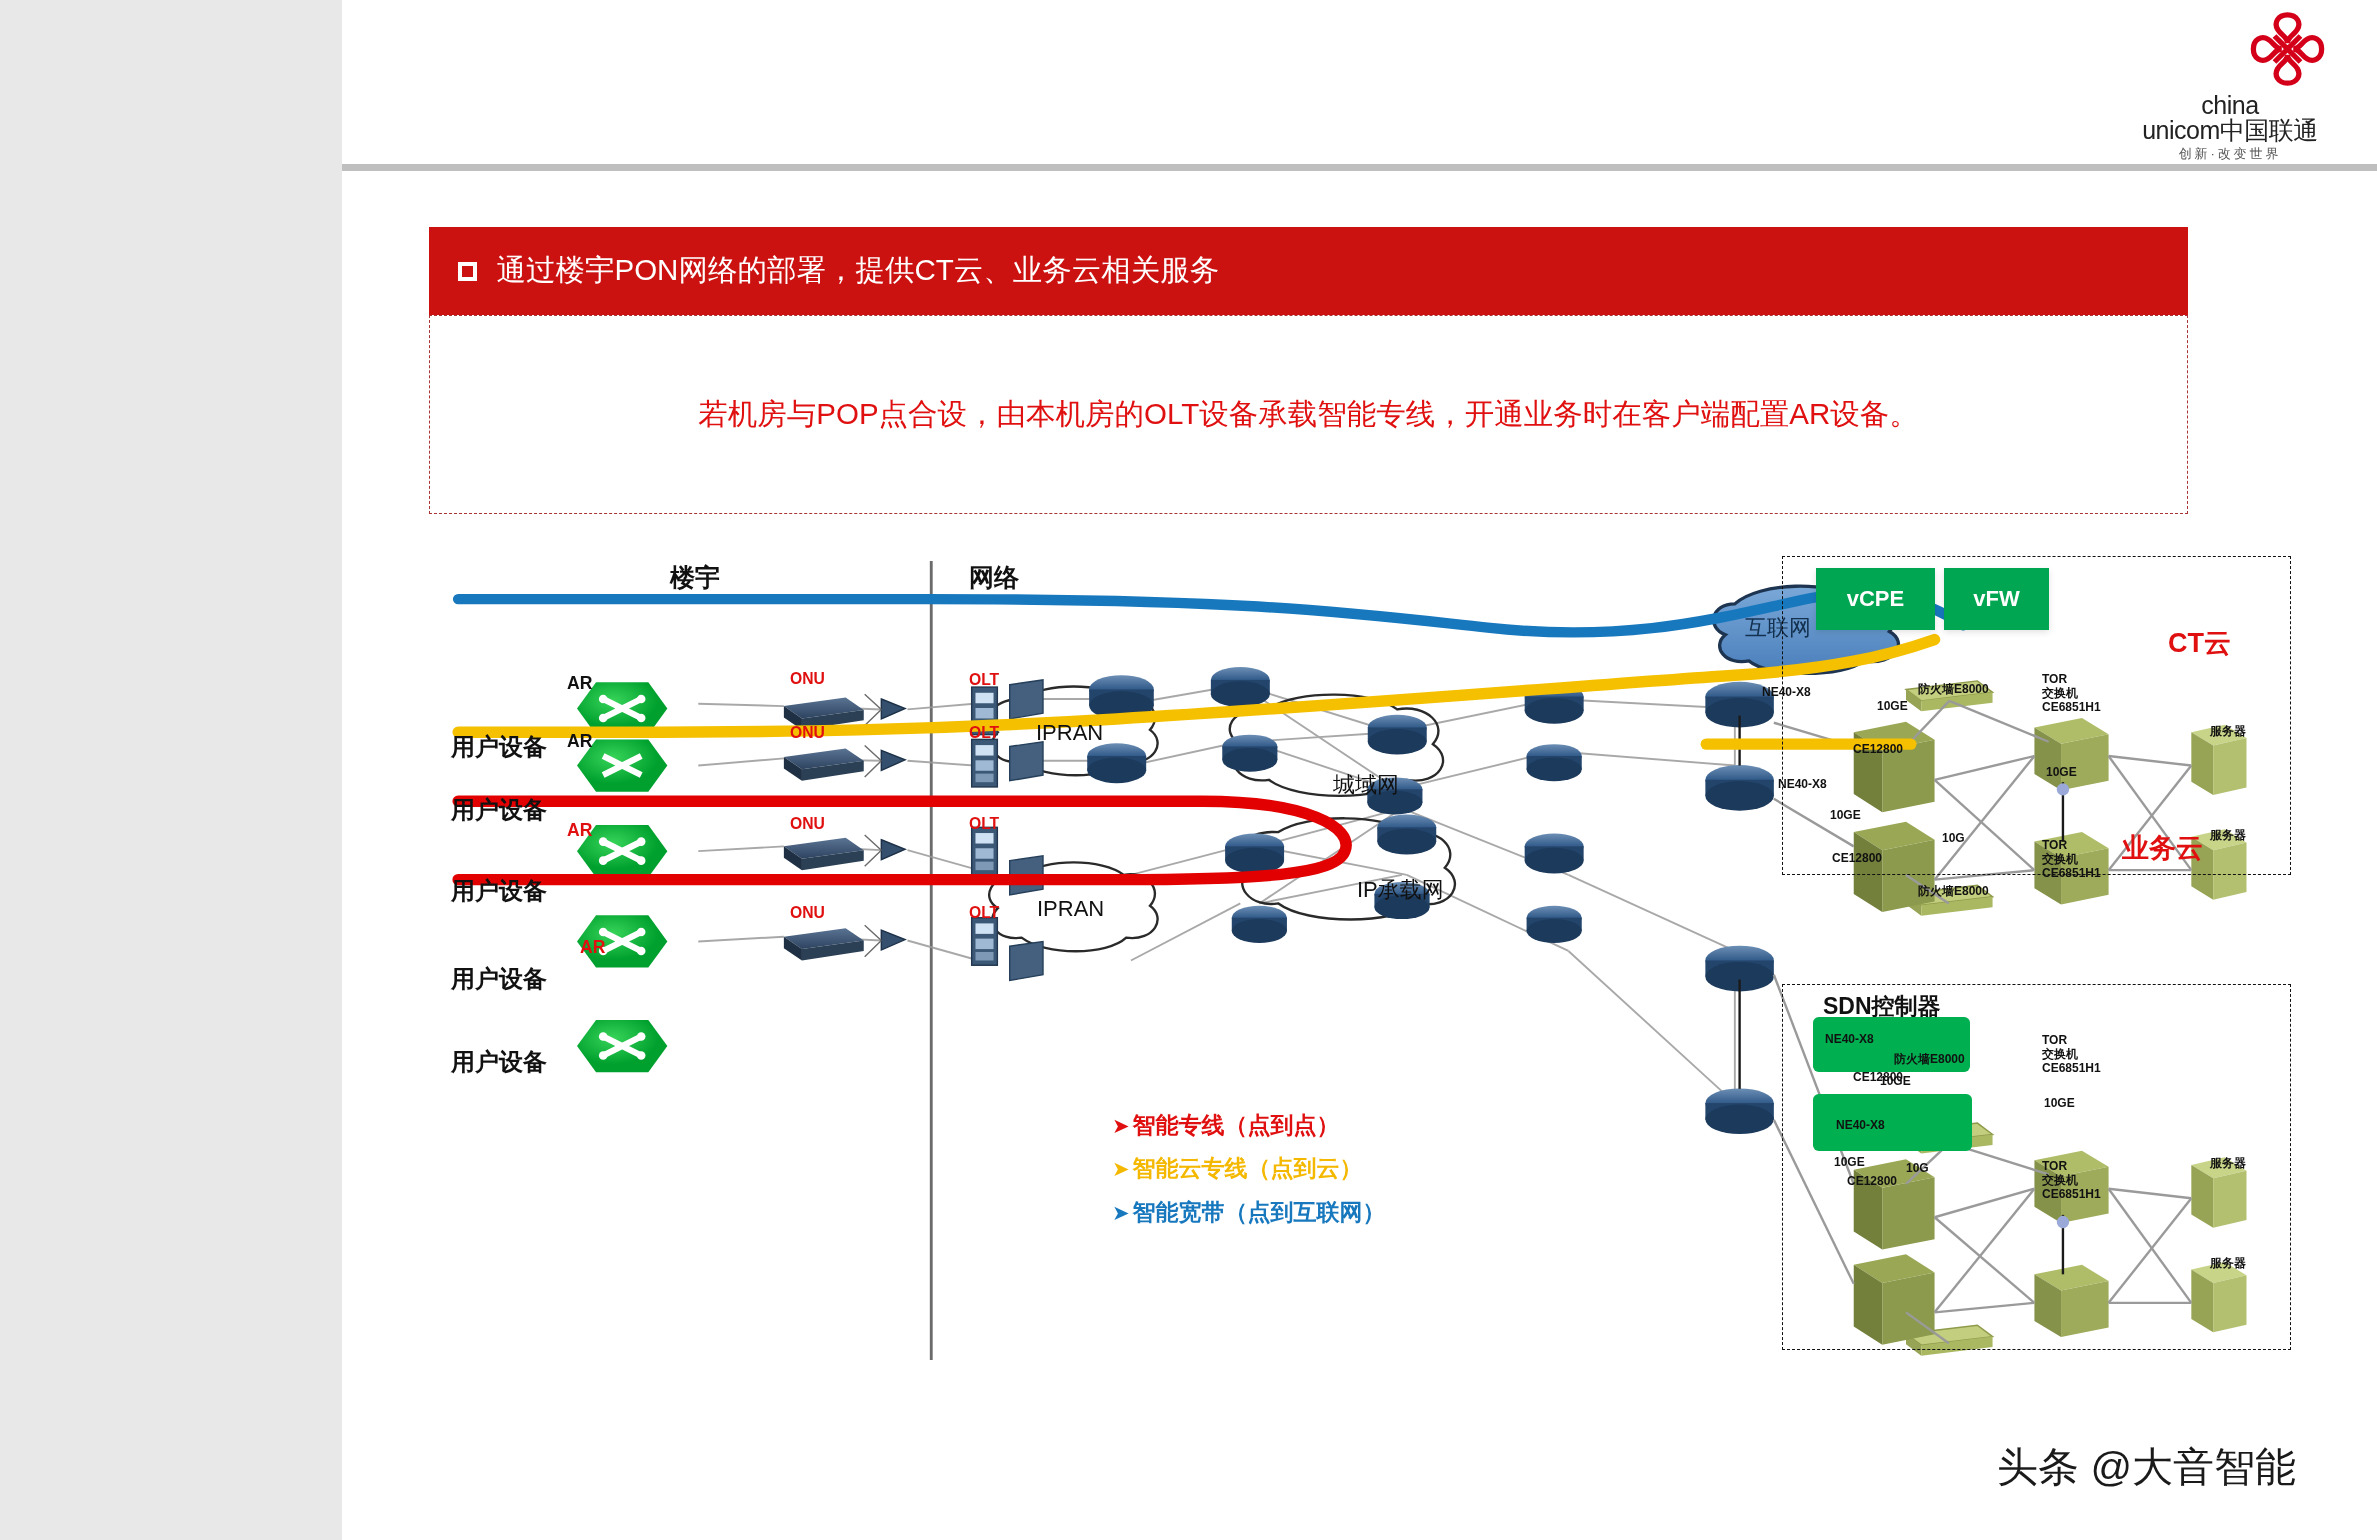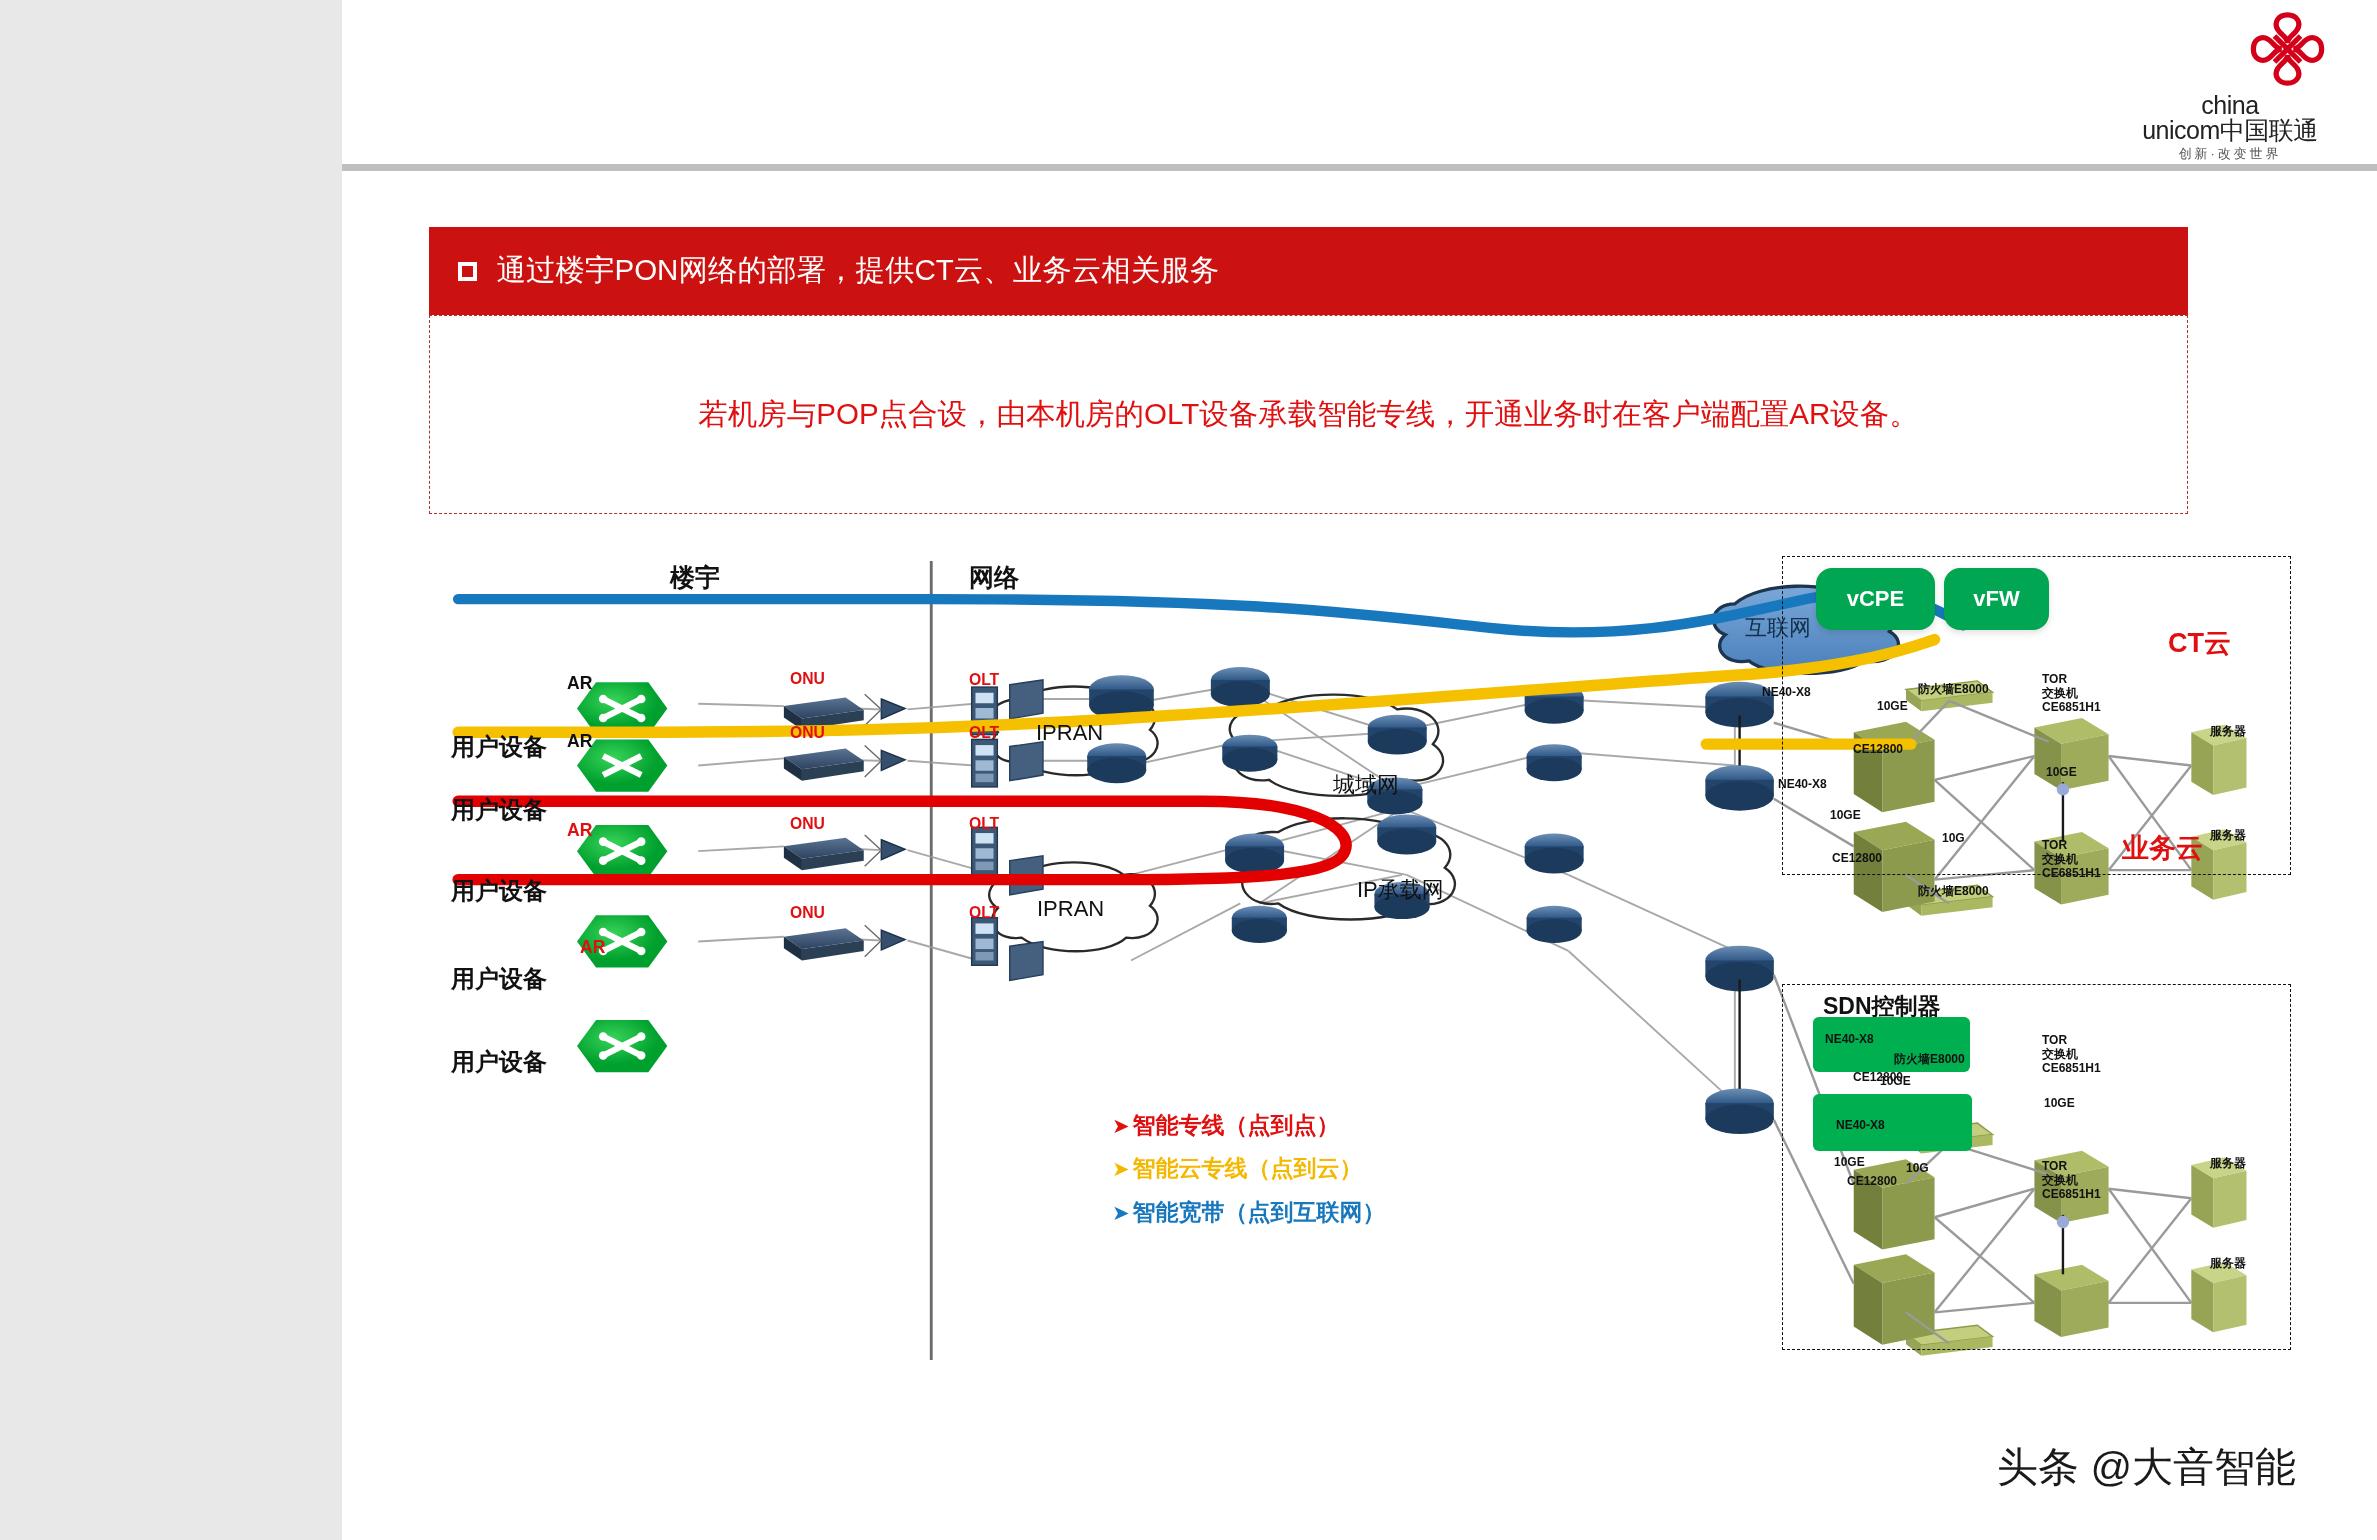--- a/index.html
+++ b/index.html
@@ -69,21 +69,21 @@
   .lbl-ar{font-size:17.6px;font-weight:bold;color:#111;}
   .lbl-ar-red{font-size:17.6px;font-weight:bold;color:#e01010;}
   .lbl-cloud{font-size:22px;color:#111;}
   .lbl-tiny{font-size:12px;font-weight:bold;color:#111;}
   .lbl-tinier{font-size:12px;font-weight:bold;color:#111;}
   .lbl-ct{font-size:27px;font-weight:bold;color:#e01010;}
   .lbl-sdn{font-size:23px;font-weight:bold;color:#111;}
   .lbl-vtxt{font-size:22px;font-weight:bold;color:#ffffff;}
 
   .greenbox{
-    position:absolute;background:#00a651;border-radius:16px;
+    position:absolute;background:#00a651;border-radius:0;
     display:flex;align-items:center;justify-content:center;
     box-shadow:0 2.9px 6.7px rgba(0,0,0,.12);
   }
   .dashbox{position:absolute;border:1.9px dashed #111;box-sizing:border-box;}
   .sdnbox{
     position:absolute;background:#00b050;border-radius:5.7px;
   }
 
   
   .legend{position:absolute;left:661px;top:568px;}

